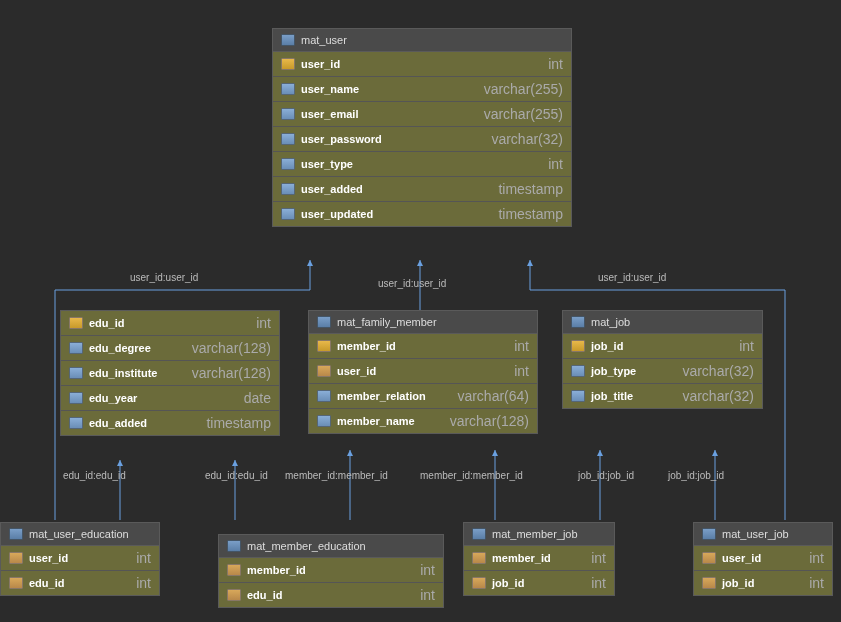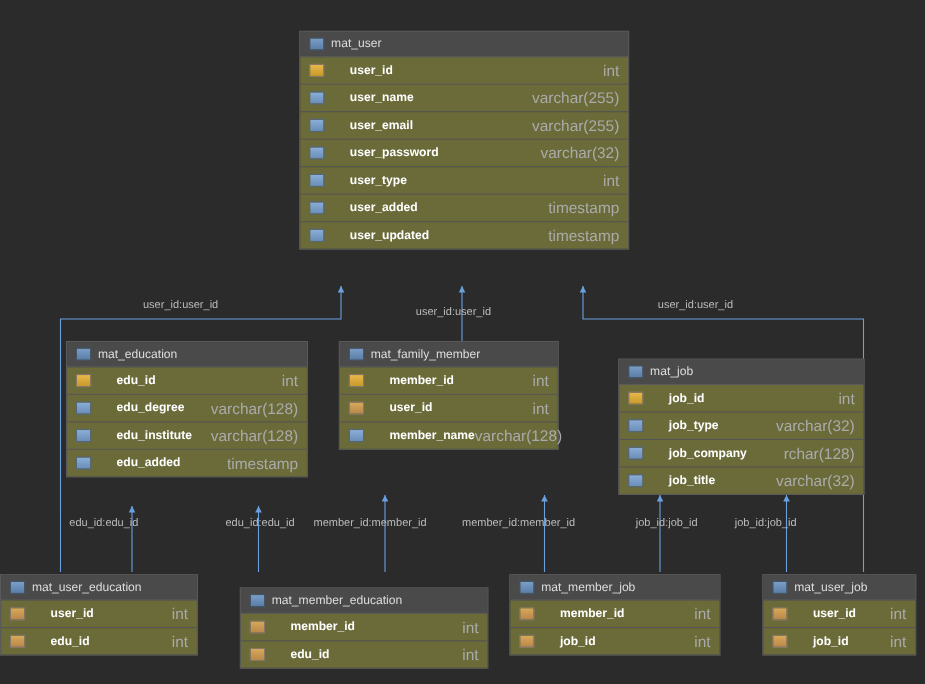--- a/index.html
+++ b/index.html
@@ -2,21 +2,21 @@
 <html><head>
 <meta charset="utf-8">
 <style>
 *{margin:0;padding:0;box-sizing:border-box}
 body{background:#2b2b2b;font-family:Arial,sans-serif;font-size:11px;color:#ccc;width:841px;height:622px;position:relative;overflow:hidden}
 .tbl{position:absolute;border:1px solid #5a5a5a;background:#3c3c3c}
 .hdr{background:#4a4a4a;padding:5px 8px;display:flex;align-items:center;gap:6px;border-bottom:1px solid #5a5a5a}
 .hdr-txt{color:#ddd;font-size:11px}
 .row{display:flex;align-items:center;justify-content:space-between;padding:4px 8px;background:#6b6b3a;border-bottom:1px solid #555}
 .row:last-child{border-bottom:none}
-.row-l{display:flex;align-items:center;gap:23px}
+.row-l{display:flex;align-items:center;gap:6px}
 .col-name{color:#fff;font-weight:bold;font-size:11px}
 .col-type{color:#aaa;font-size:14px}
 .ic{width:14px;height:12px;display:inline-block;flex-shrink:0}
 .ic-tbl{background:linear-gradient(#7a9ec7,#5a7ea7);border:1px solid #456;border-radius:1px}
 .ic-pk{background:linear-gradient(#e8b84a,#c89a2a);border:1px solid #876;border-radius:1px}
 .ic-fk{background:linear-gradient(#d8a85a,#b8884a);border:1px solid #876;border-radius:1px}
 .ic-col{background:linear-gradient(#8aaed7,#6a8eb7);border:1px solid #567;border-radius:1px}
 svg.rel{position:absolute;top:0;left:0;width:841px;height:622px;pointer-events:none}
 .lbl{position:absolute;color:#bbb;font-size:10px;white-space:nowrap}
 </style>
@@ -111,24 +111,20 @@
         <div class="row-l">
           <span class="ic ic-col"></span>
           <span class="col-name">user_updated</span>
         </div>
         <span class="col-type">timestamp</span>
       </div>
     </div>
 </div>
 
 <div class="tbl" style="left:60px;top:310px;width:220px">
-<div class="hdr">
-      <span class="ic ic-tbl"></span>
-      <span class="hdr-txt">mat_education</span>
-    </div>
 <div>
       <div class="row">
         <div class="row-l">
           <span class="ic ic-pk"></span>
           <span class="col-name">edu_id</span>
         </div>
         <span class="col-type">int</span>
       </div>
       <div class="row">
         <div class="row-l">
@@ -140,28 +136,35 @@
       <div class="row">
         <div class="row-l">
           <span class="ic ic-col"></span>
           <span class="col-name">edu_institute</span>
         </div>
         <span class="col-type">varchar(128)</span>
       </div>
       <div class="row">
         <div class="row-l">
           <span class="ic ic-col"></span>
+          <span class="col-name">edu_year</span>
+        </div>
+        <span class="col-type">date</span>
+      </div>
+      <div class="row">
+        <div class="row-l">
+          <span class="ic ic-col"></span>
           <span class="col-name">edu_added</span>
         </div>
         <span class="col-type">timestamp</span>
       </div>
     </div>
 </div>
 
-<div class="tbl" style="left:308px;top:310px;width:200px">
+<div class="tbl" style="left:308px;top:310px;width:230px">
 <div class="hdr">
       <span class="ic ic-tbl"></span>
       <span class="hdr-txt">mat_family_member</span>
     </div>
 <div>
       <div class="row">
         <div class="row-l">
           <span class="ic ic-pk"></span>
           <span class="col-name">member_id</span>
         </div>
@@ -170,28 +173,35 @@
       <div class="row">
         <div class="row-l">
           <span class="ic ic-fk"></span>
           <span class="col-name">user_id</span>
         </div>
         <span class="col-type">int</span>
       </div>
       <div class="row">
         <div class="row-l">
           <span class="ic ic-col"></span>
+          <span class="col-name">member_relation</span>
+        </div>
+        <span class="col-type">varchar(64)</span>
+      </div>
+      <div class="row">
+        <div class="row-l">
+          <span class="ic ic-col"></span>
           <span class="col-name">member_name</span>
         </div>
         <span class="col-type">varchar(128)</span>
       </div>
     </div>
 </div>
 
-<div class="tbl" style="left:562px;top:326px;width:224px">
+<div class="tbl" style="left:562px;top:310px;width:201px">
 <div class="hdr">
       <span class="ic ic-tbl"></span>
       <span class="hdr-txt">mat_job</span>
     </div>
 <div>
       <div class="row">
         <div class="row-l">
           <span class="ic ic-pk"></span>
           <span class="col-name">job_id</span>
         </div>
@@ -200,35 +210,28 @@
       <div class="row">
         <div class="row-l">
           <span class="ic ic-col"></span>
           <span class="col-name">job_type</span>
         </div>
         <span class="col-type">varchar(32)</span>
       </div>
       <div class="row">
         <div class="row-l">
           <span class="ic ic-col"></span>
-          <span class="col-name">job_company</span>
-        </div>
-        <span class="col-type">rchar(128)</span>
-      </div>
-      <div class="row">
-        <div class="row-l">
-          <span class="ic ic-col"></span>
           <span class="col-name">job_title</span>
         </div>
         <span class="col-type">varchar(32)</span>
       </div>
     </div>
 </div>
 
-<div class="tbl" style="left:0px;top:522px;width:180px">
+<div class="tbl" style="left:0px;top:522px;width:160px">
 <div class="hdr">
       <span class="ic ic-tbl"></span>
       <span class="hdr-txt">mat_user_education</span>
     </div>
 <div>
       <div class="row">
         <div class="row-l">
           <span class="ic ic-fk"></span>
           <span class="col-name">user_id</span>
         </div>
@@ -260,21 +263,21 @@
       <div class="row">
         <div class="row-l">
           <span class="ic ic-fk"></span>
           <span class="col-name">edu_id</span>
         </div>
         <span class="col-type">int</span>
       </div>
     </div>
 </div>
 
-<div class="tbl" style="left:463px;top:522px;width:192px">
+<div class="tbl" style="left:463px;top:522px;width:152px">
 <div class="hdr">
       <span class="ic ic-tbl"></span>
       <span class="hdr-txt">mat_member_job</span>
     </div>
 <div>
       <div class="row">
         <div class="row-l">
           <span class="ic ic-fk"></span>
           <span class="col-name">member_id</span>
         </div>

